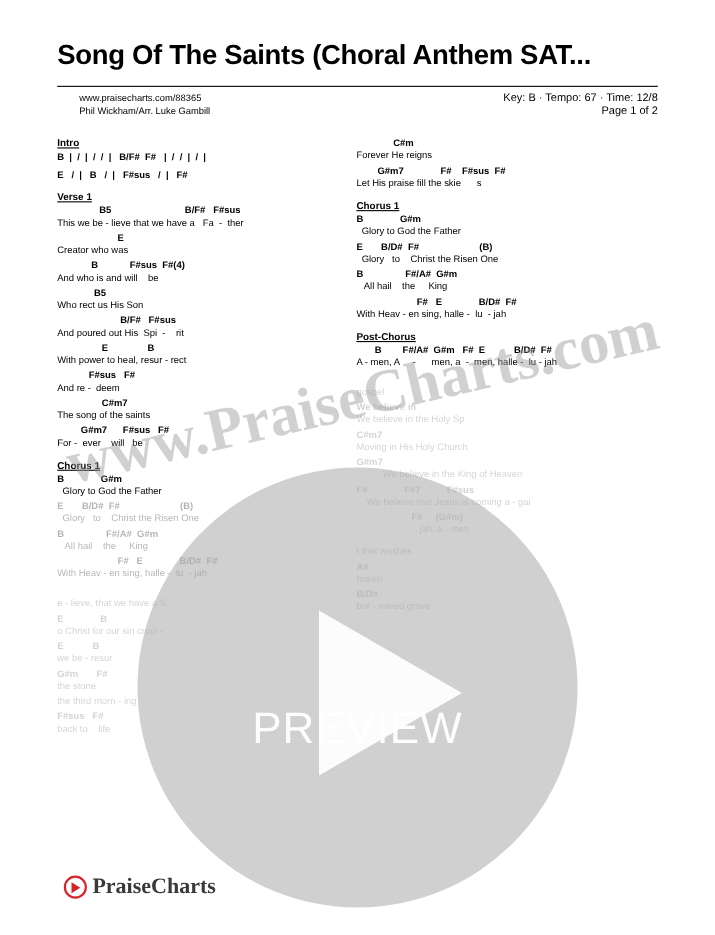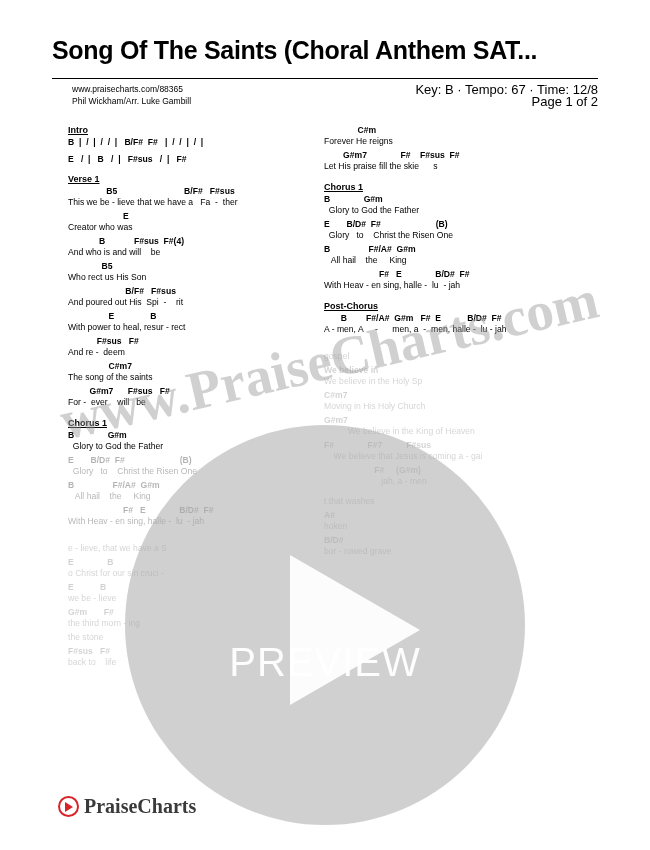--- a/index.html
+++ b/index.html
@@ -47,33 +47,33 @@
     left: 52px;
     top: 84px;
     font-size: 8.5px;
     line-height: 11.5px;
     margin-left: 20px;
   }
   .meta-right {
     position: absolute;
     right: 52px;
     top: 84px;
-    font-size: 13px;
+    font-size: 10px;
     line-height: 11.5px;
     text-align: right;
   }
 
   
   .col {
     position: absolute;
     top: 126px;
     font-size: 8.6px;
     line-height: 1;
   }
-  .col-left { left: 68px; width: 268px; }
+  .col-left { left: 52px; width: 268px; }
   .col-right { left: 324px; width: 276px; }
 
   .section-head {
     font-weight: bold;
     font-size: 9px;
     text-decoration: underline;
     margin: 0 0 3px 0;
     white-space: pre;
   }
   .block { margin-bottom: 9px; }
@@ -242,24 +242,24 @@
       <div class="chords faded">                       F#   E              B/D#  F#</div>
       <div class="lyrics faded">With Heav - en sing, halle -  lu  - jah</div>
     </div>
 
     <div class="block">
       <div class="spacer-line"></div>
       <div class="lyrics faded2">e - lieve, that we have a S</div>
       <div class="chords faded2">E              B</div>
       <div class="lyrics faded2">o Christ for our sin cruci -</div>
       <div class="chords faded2">E           B</div>
-      <div class="lyrics faded2">we be - lieve</div>
+      <div class="lyrics faded2">we be - resur</div>
       <div class="chords faded2">G#m       F#</div>
+      <div class="lyrics faded2">the stone</div>
       <div class="lyrics faded2">the third morn - ing</div>
-      <div class="lyrics faded2">the stone</div>
       <div class="chords faded2">F#sus   F#</div>
       <div class="lyrics faded2">back to    life</div>
     </div>
 
   </div>
 
   <div class="col col-right">
 
     <div class="block">
       <div class="chords">              C#m</div>

